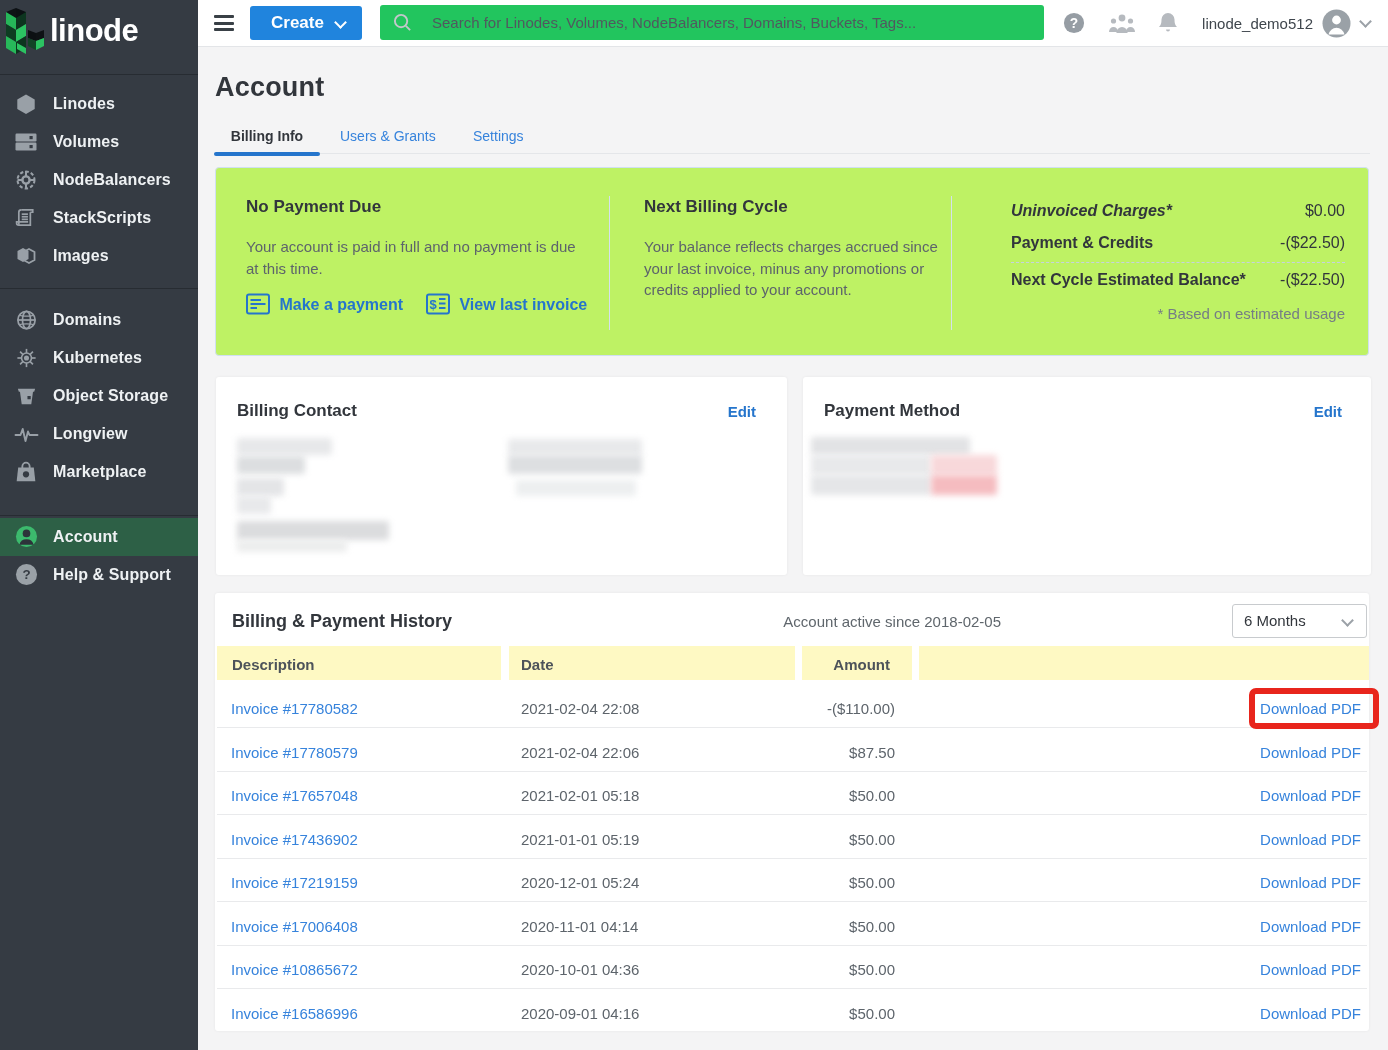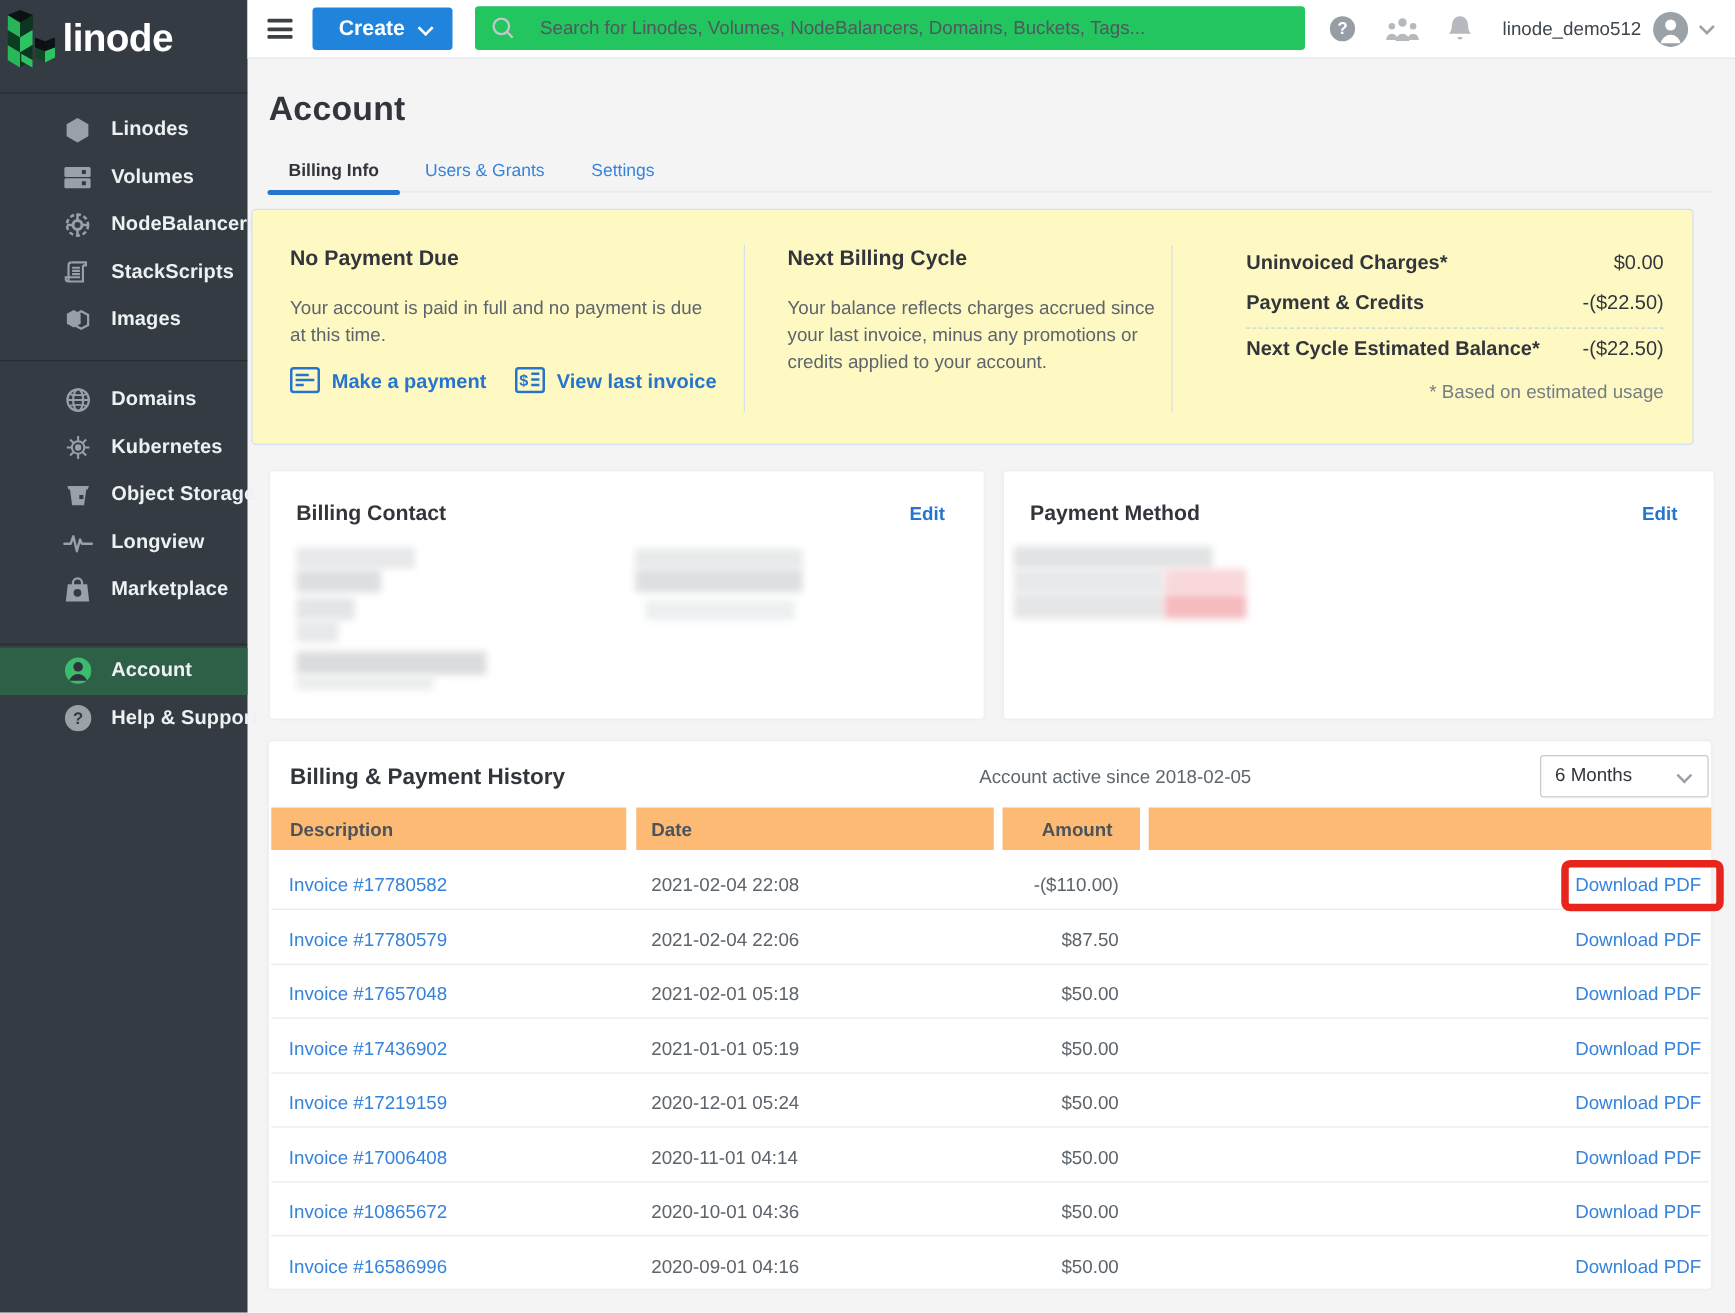--- a/index.html
+++ b/index.html
@@ -1,38 +1,38 @@
 <!DOCTYPE html>
 <html><head>
 <meta charset="utf-8">
 <style>
 * { margin:0; padding:0; box-sizing:border-box; }
 html,body { width:1388px; height:1050px; font-family:"Liberation Sans", sans-serif; background:#f4f4f5; overflow:hidden; }
 .abs { position:absolute; }
 #sidebar { position:absolute; left:0; top:0; width:198px; height:1050px; background:#353b43; }
 #topbar { position:absolute; left:198px; top:0; width:1190px; height:47px; background:#fff; border-bottom:1px solid #e3e5e8; }
-.navitem { position:absolute; left:0; width:198px; height:38px;margin-left:36px; }
+.navitem { position:absolute; left:0; width:198px; height:38px; }
 .navitem .ic { position:absolute; left:12px; top:7px; width:28px; height:24px; text-align:center; }
 .navitem .lbl { position:absolute; left:53px; top:50%; transform:translateY(-50%); color:#eef1f3; font-size:16px; font-weight:700; letter-spacing:0.1px; white-space:nowrap; }
 .sdiv { position:absolute; left:0; width:198px; height:1px; background:rgba(0,0,0,0.25); }
 #main { position:absolute; left:198px; top:48px; width:1190px; height:1002px; }
 h1 { position:absolute; left:17px; top:24px; font-size:27px; font-weight:700; color:#32363c; letter-spacing:0.2px;}
 .tab { position:absolute; top:80px; font-size:14px; color:#3683dc; font-weight:400; }
 .tab.active { color:#32363c; font-weight:700; }
 #tabline { position:absolute; left:16px; top:105px; width:1156px; height:1px; background:#e4e6e9; }
 #tabunder { position:absolute; left:16px; top:104px; width:106px; height:4px; background:#2575cc; border-radius:2px; }
-#bluepanel { position:absolute; left:3px; top:119px; width:1154px; height:189px; background:#fef9c3; border:1px solid #d0dff1; border-radius:4px; }
+#bluepanel { position:absolute; left:17px; top:119px; width:1154px; height:189px; background:#bef264; border:1px solid #d0dff1; border-radius:4px; }
 .ph3 { font-size:17px; font-weight:700; color:#32363c; }
 .ptxt { font-size:15px; color:#5d646b; line-height:21.5px; }
 .blink { color:#2575cc; font-weight:700; font-size:16px; text-decoration:none; }
 .card { position:absolute; top:329px; height:198px; background:#fff; border-radius:3px; box-shadow:0 0 3px rgba(0,0,0,0.06); }
 .cardh { position:absolute; left:21px; top:24px; font-size:17px; font-weight:700; color:#32363c; }
 .edit { position:absolute; top:26px; font-size:15px; font-weight:700; color:#2575cc; }
 #history { position:absolute; left:17px; top:545px; width:1154px; height:438px; background:#fff; border-radius:3px; box-shadow:0 0 3px rgba(0,0,0,0.06); }
-.hcell { position:absolute; top:53px; height:34px; background:#fdba74; }
+.hcell { position:absolute; top:53px; height:34px; background:#fef9c3; }
 .hlabel { font-size:15px; font-weight:700; color:#4d535a; position:absolute; top:10px; }
 .row { position:absolute; left:2px; width:1150px; height:43px; border-bottom:1px solid #e9eaec; }
 .inv { position:absolute; left:31px; top:15.5px; font-size:15px; color:#3683dc; }
 .dt { position:absolute; left:304px; top:15.5px; font-size:15px; color:#5d646b; }
 .amt { position:absolute; left:520px; top:15.5px; width:158px; text-align:right; font-size:15px; color:#5d646b; }
 .dl { position:absolute; left:944px; top:15.5px; width:200px; text-align:right; font-size:15px; color:#3683dc; }
 .select { position:absolute; top:11px; height:34px; background:#fff; border:1px solid #c8cbce; border-radius:3px; font-size:15px; color:#32363c; line-height:32px; padding-left:11px; }
 .chev { display:inline-block; width:9px; height:9px; border-right:2px solid #9ba1a7; border-bottom:2px solid #9ba1a7; transform:rotate(45deg); position:absolute; }
 .blur { position:absolute; filter:blur(3px); border-radius:2px; }
 
@@ -253,21 +253,21 @@
             <line x1="13" y1="6" x2="19.5" y2="6"></line>
             <line x1="13" y1="10.5" x2="19.5" y2="10.5"></line>
             <line x1="13" y1="15" x2="19.5" y2="15"></line>
           </g>
         </svg>
       <a class="blink" style="margin-left:5px;">View last invoice</a>
     </div>
     <div class="ph3 abs" style="left:428px;top:29px;">Next Billing Cycle</div>
     <div class="ptxt abs" style="left:428px;top:68px;width:300px;">Your balance reflects charges accrued since your last invoice, minus any promotions or credits applied to your account.</div>
     <div class="abs" style="left:795px;top:34px;width:334px;">
-      <div style="position:relative;height:32px;"><span style="font-size:16px;font-weight:700;color:#32363c;">Uninvoiced Charges*</span><span style="position:absolute;right:0;font-size:16px;color:#32363c;">$0.00</span></div>
+      <div style="position:relative;height:32px;"><span style="font-size:16px;font-weight:700;color:#32363c;font-style:italic;">Uninvoiced Charges*</span><span style="position:absolute;right:0;font-size:16px;color:#32363c;">$0.00</span></div>
       <div style="position:relative;height:22px;"><span style="font-size:16px;font-weight:700;color:#32363c;">Payment &amp; Credits</span><span style="position:absolute;right:0;font-size:16px;color:#32363c;">-($22.50)</span></div>
       <div style="border-top:1px dashed #c5d2e0;margin:6px 0 8px;"></div>
       <div style="position:relative;height:24px;"><span style="font-size:16px;font-weight:700;color:#32363c;">Next Cycle Estimated Balance*</span><span style="position:absolute;right:0;font-size:16px;color:#32363c;">-($22.50)</span></div>
       <div style="text-align:right;font-size:15px;color:#757d85;margin-top:10px;">* Based on estimated usage</div>
     </div>
   </div>
 
   <div class="card" style="left:18px;width:571px;">
     <div class="cardh">Billing Contact</div>
     <div class="edit" style="right:31px;">Edit</div>

